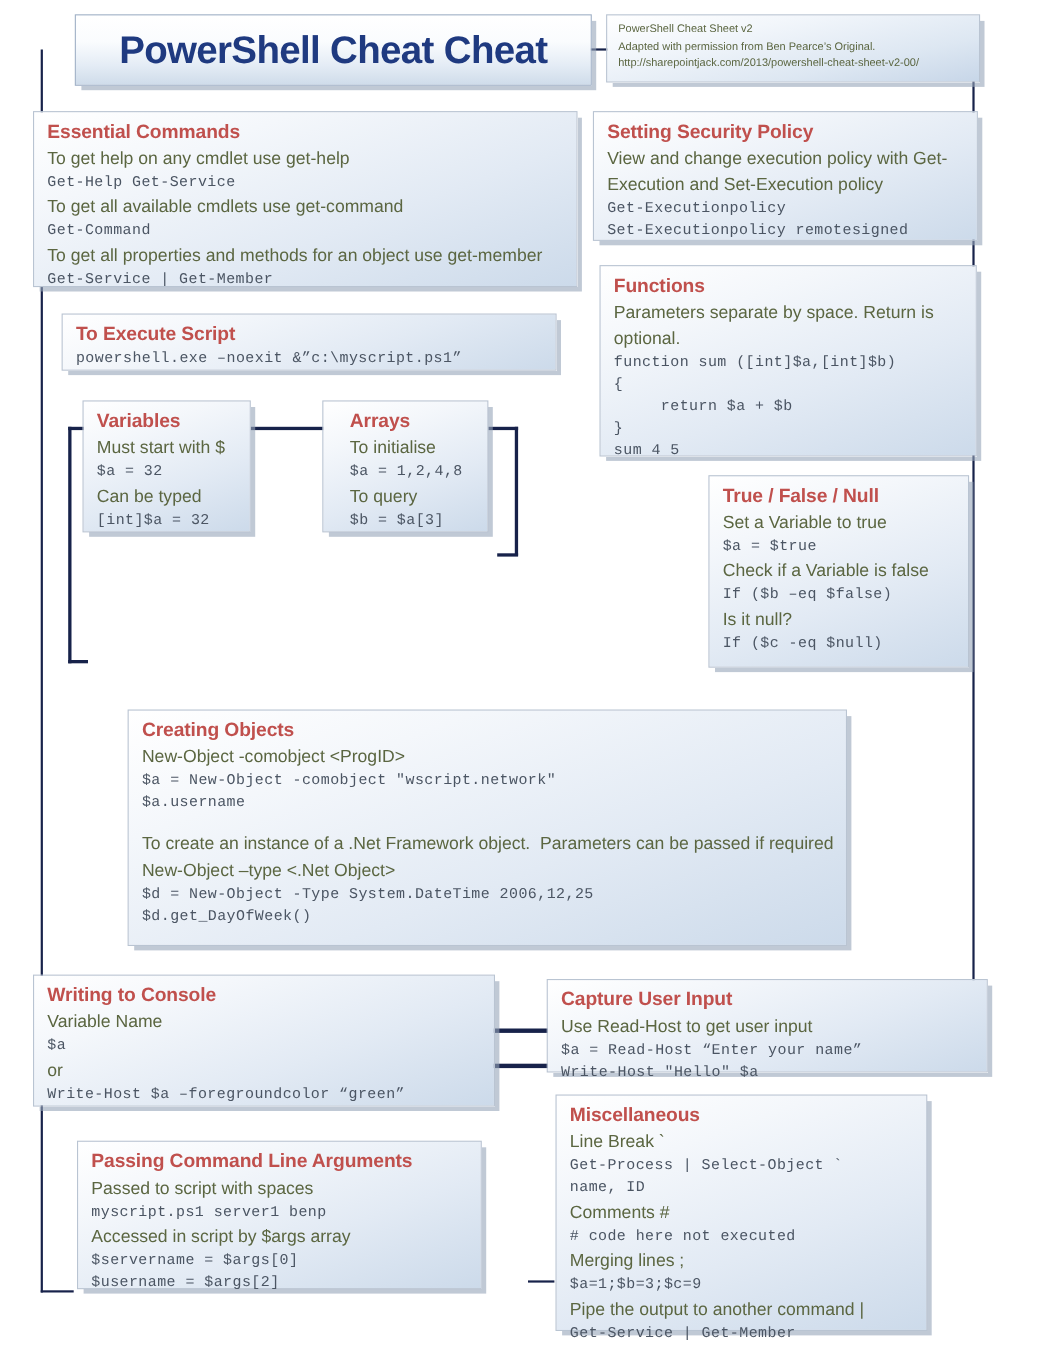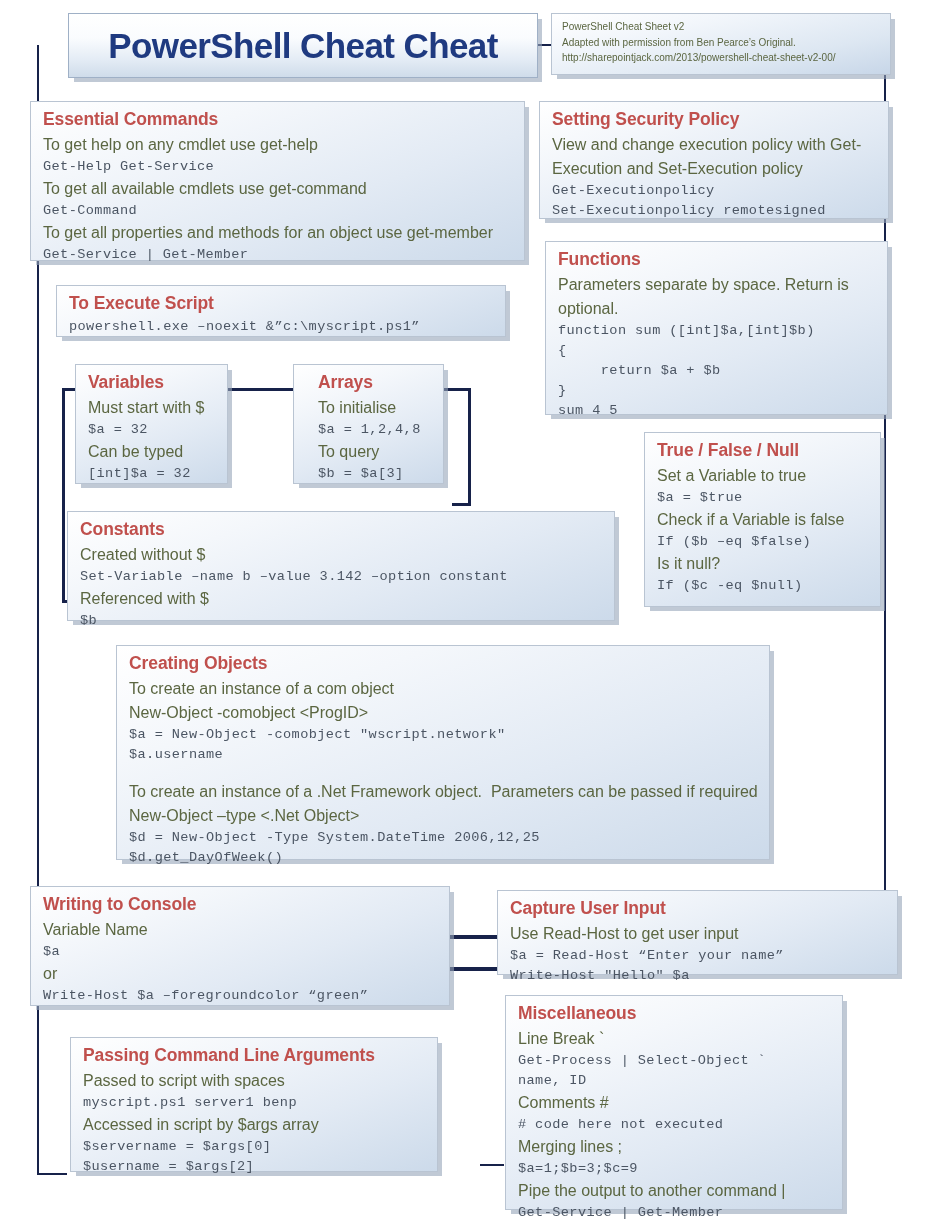--- a/index.html
+++ b/index.html
@@ -206,34 +206,24 @@
     <div>
         <div class="desc">Set a Variable to true</div>
         <div class="code">$a = $true</div>
         <div class="desc">Check if a Variable is false</div>
         <div class="code">If ($b –eq $false)</div>
         <div class="desc">Is it null?</div>
         <div class="code">If ($c -eq $null)</div>
       </div>
   </div>
 
-  <div class="card" style="left:67px; top:511px; width:548px; height:110px;">
-    <h2>Constants</h2>
-    <div>
-        <div class="desc">Created without $</div>
-        <div class="code">Set-Variable –name b –value 3.142 –option constant</div>
-        <div class="desc">Referenced with $</div>
-        <div class="code">$b</div>
-      </div>
-  </div>
 
   <div class="card" style="left:116px; top:645px; width:654px; height:215px;">
     <h2>Creating Objects</h2>
     <div>
-        <div class="desc">To create an instance of a com object</div>
         <div class="desc">New-Object -comobject &lt;ProgID&gt;</div>
         <div class="code">$a = New-Object -comobject "wscript.network"</div>
         <div class="code">$a.username</div>
         <div class="blank"></div>
         <div class="desc">To create an instance of a .Net Framework object.  Parameters can be passed if required</div>
         <div class="desc">New-Object –type &lt;.Net Object&gt;</div>
         <div class="code">$d = New-Object -Type System.DateTime 2006,12,25</div>
         <div class="code">$d.get_DayOfWeek()</div>
       </div>
   </div>

